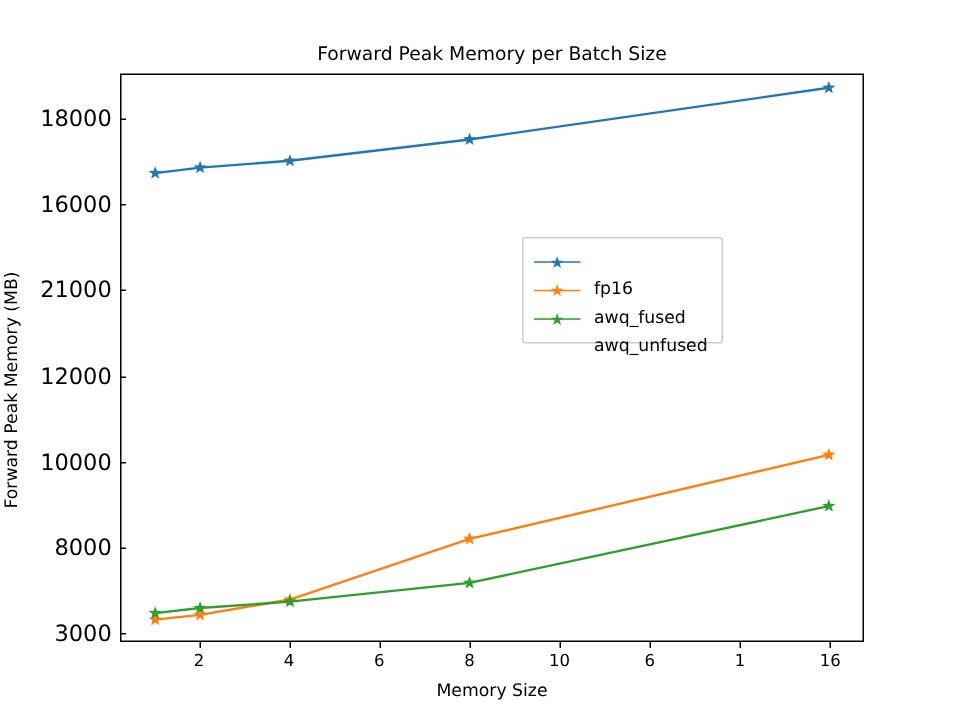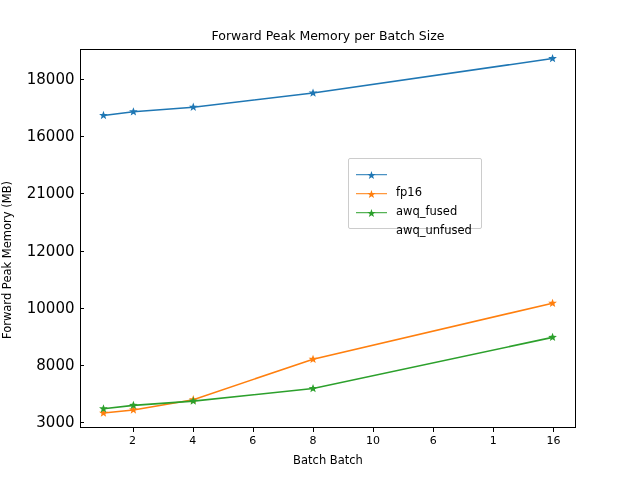--- a/index.html
+++ b/index.html
@@ -195,21 +195,21 @@
         </div>
         <div class="xtick" style="left: 413.333px;">
           <span class="tmark"></span>
           <span class="tlab">1</span>
         </div>
         <div class="xtick" style="left: 473.455px;">
           <span class="tmark"></span>
           <span class="tlab">16</span>
         </div>
       </div>
-    <div id="xlabel">Batch Batch</div>
+    <div id="xlabel">Memory Size</div>
   </div>
 
   <div id="legend">
       <div class="legend-row">
         <span class="legend-sample">
           <span class="lline" style="background: rgb(31, 119, 180);"></span>
           <span class="lstar" style="color: rgb(31, 119, 180);">★</span>
         </span>
         <span class="legend-label">fp16</span>
       </div>

